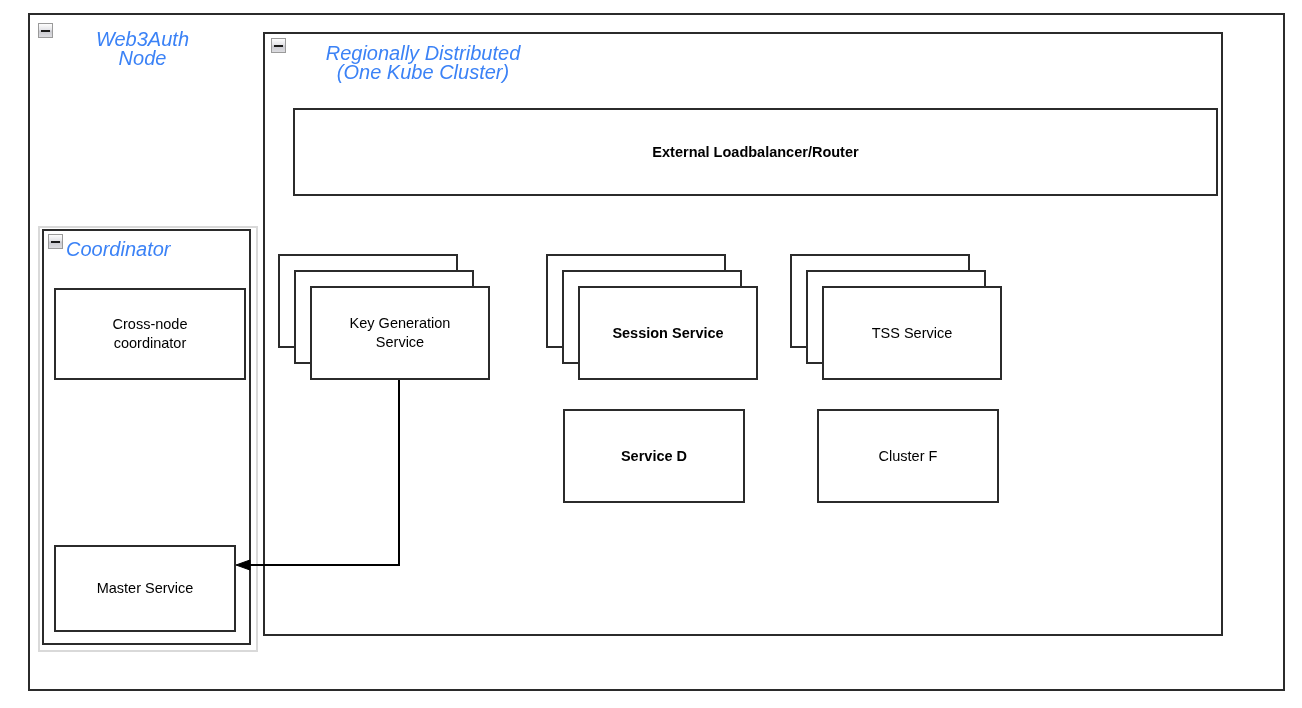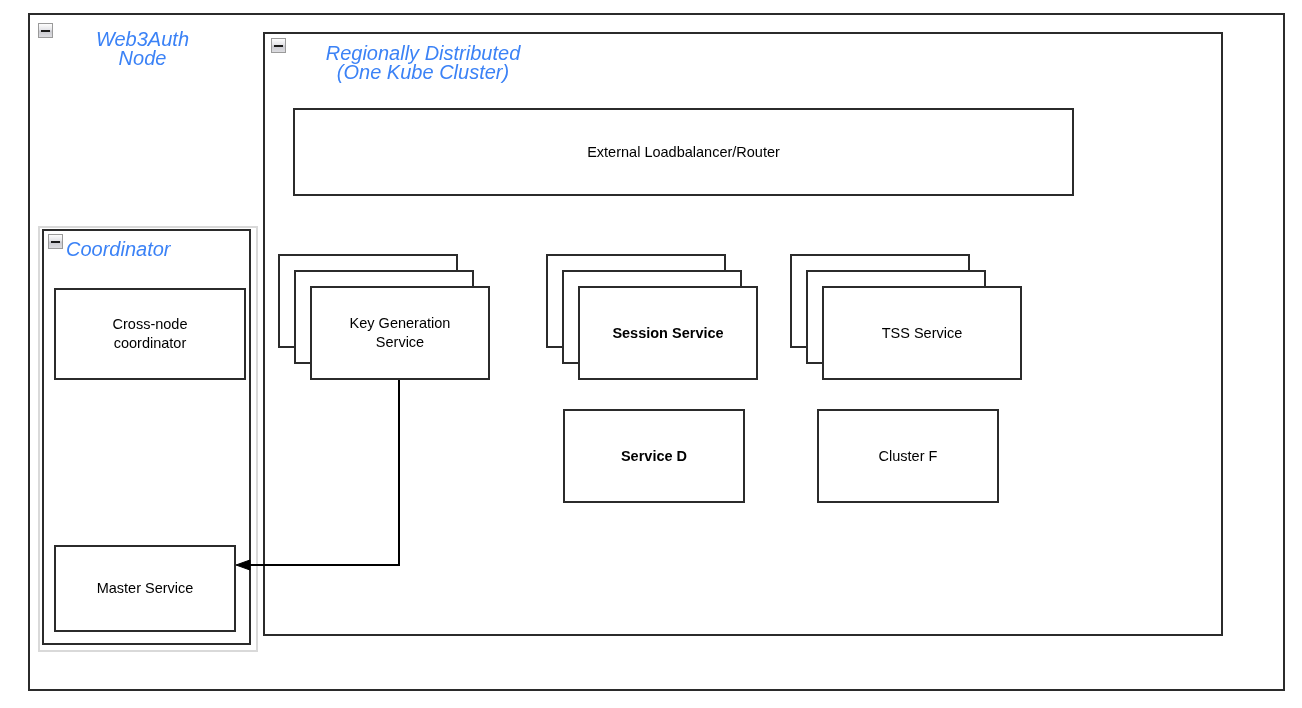--- a/index.html
+++ b/index.html
@@ -120,39 +120,39 @@
   <div class="group-label" style="left:55px; top:30px; width:175px;">Web3Auth
 Node</div>
 
   <div class="abs group" style="left:263px; top:32px; width:960px; height:604px;"></div>
 
   <div class="collapse-icon" style="left:271px; top:38px;"></div>
 
   <div class="group-label" style="left:288px; top:44px; width:270px;">Regionally Distributed
 (One Kube Cluster)</div>
 
-  <div class="abs node" style="left:293px; top:108px; width:781px; height:88px;">External Loadbalancer/Router</div>
+  <div class="abs node" style="left:293px; top:108px; width:925px; height:88px;font-weight:bold;">External Loadbalancer/Router</div>
 
   <div class="stack" style="left:278px; top:254px; width:212px; height:126px;">
     <div class="layer" style="left:0px; top:0px; width:180px; height:94px;"></div>
     <div class="layer" style="left:16px; top:16px; width:180px; height:94px;"></div>
     <div class="front" style="left:32px; top:32px; width:180px; height:94px;">Key Generation
 Service</div>
   </div>
 
   <div class="stack" style="left:546px; top:254px; width:212px; height:126px;">
     <div class="layer" style="left:0px; top:0px; width:180px; height:94px;"></div>
     <div class="layer" style="left:16px; top:16px; width:180px; height:94px;"></div>
     <div class="front" style="left:32px; top:32px; width:180px; height:94px;font-weight:bold;">Session Service</div>
   </div>
 
   <div class="stack" style="left:790px; top:254px; width:212px; height:126px;">
     <div class="layer" style="left:0px; top:0px; width:180px; height:94px;"></div>
     <div class="layer" style="left:16px; top:16px; width:180px; height:94px;"></div>
-    <div class="front" style="left:32px; top:32px; width:200px; height:94px;text-align:center;">TSS Service</div>
+    <div class="front" style="left:32px; top:32px; width:180px; height:94px;text-align:center;">TSS Service</div>
   </div>
 
   <div class="abs node" style="left:563px; top:409px; width:182px; height:94px;font-weight:bold;">Service D</div>
 
   <div class="abs node" style="left:817px; top:409px; width:182px; height:94px;">Cluster F</div>
 
   <div class="abs coord-frame" style="left:38px; top:226px; width:220px; height:426px;"></div>
 
   <div class="abs group" style="left:42px; top:229px; width:209px; height:416px;"></div>
 

